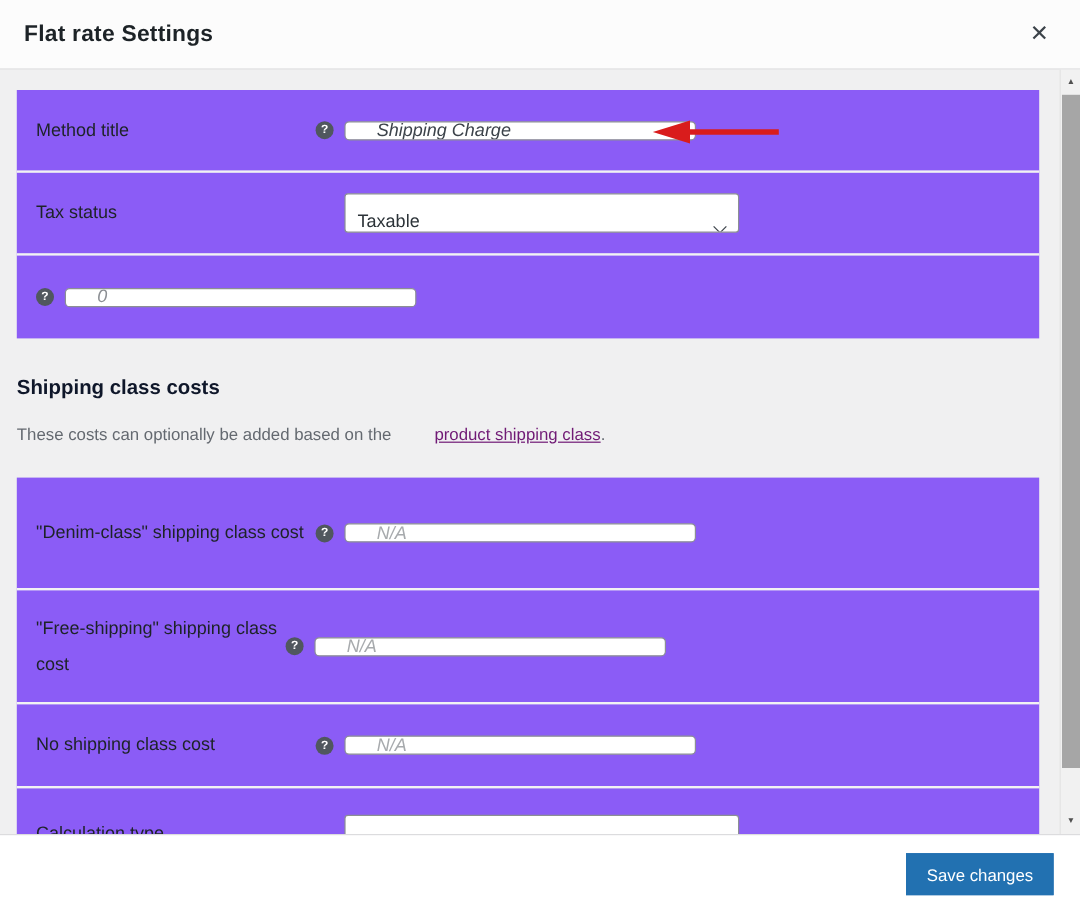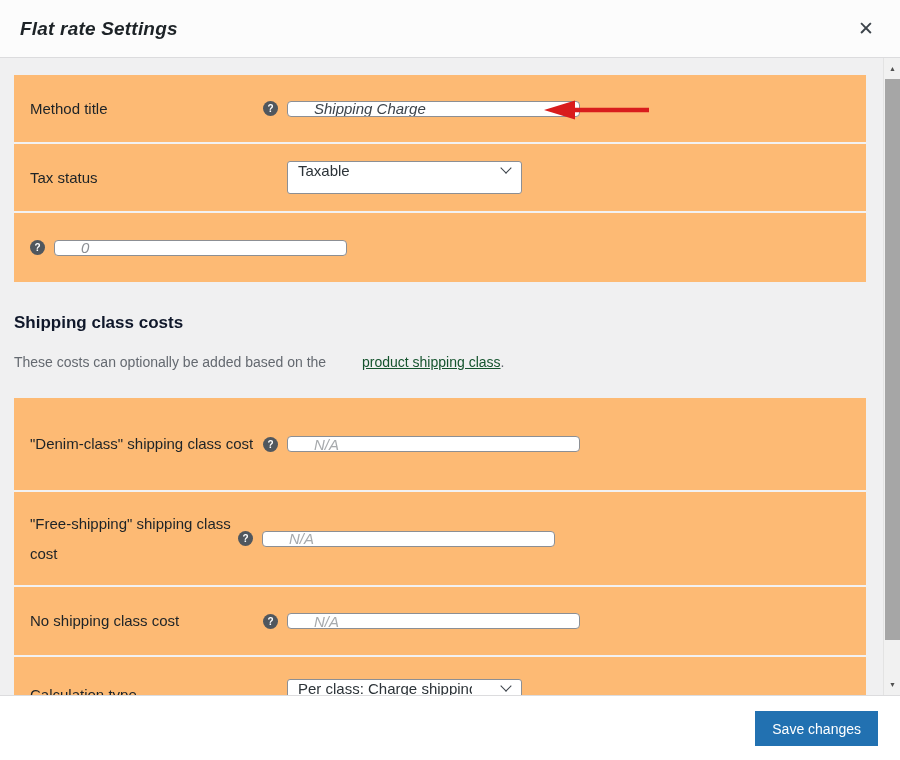--- a/index.html
+++ b/index.html
@@ -12,34 +12,34 @@
     color:#1d2327;
   }
 
   
   .modal-header {
     position:absolute; top:0; left:0; width:900px; height:58px;
     background:#fcfcfc; border-bottom:1px solid #dcdcde;
     display:flex; align-items:center; justify-content:space-between;
     padding:0 22px 0 20px; z-index:5;
   }
-  .modal-title { font-size:19px; font-weight:700; color:#1d2327; letter-spacing:.2px;font-style:italic; }
+  .modal-title { font-size:19px; font-weight:700; color:#1d2327; letter-spacing:.2px; }
   .close-btn {
     font-size:19px; color:#3c434a; cursor:pointer; line-height:1;
     background:none; border:none; font-family:inherit; padding:4px;
   }
 
   
   .content {
     position:absolute; top:58px; left:0; width:883px; height:637px;
     background:#f0f0f1; overflow:hidden; padding:14px 17px 0 14px;
   }
 
   .card {
-    background:#fdba74; width:852px;
+    background:#8b5cf6; width:852px;
   }
   .row {
     display:flex; align-items:center; padding-left:16px;
     border-bottom:2px solid #f2f2f3;
   }
   .row:last-child { border-bottom:none; }
   .row-h68 { height:69px; }
   .row-h94 { height:94px; }
   .row-h95 { height:95px; }
   .row-h70 { height:70px; }
@@ -60,43 +60,43 @@
 
   .text-input {
     width:293px; height:16px; border:1px solid #8c8f94; border-radius:4px;
     padding:0 26px; font-size:15px; font-family:inherit; color:#3c434a;
     background:#fff; outline:none;font-style:italic;
   }
   .text-input.muted { color:#8c8f94; }
   .text-input::placeholder { color:#a7aaad; opacity:1; }
 
   .select {
-    width:235px; height:33px; border:1px solid #8c8f94; border-radius:3px;
-    background:#fff; display:flex; align-items:flex-start; justify-content:space-between;
+    width:329px; height:33px; border:1px solid #8c8f94; border-radius:3px;
+    background:#fff; display:flex; align-items:flex-end; justify-content:space-between;
     padding:0 9px 0 10px; font-size:15px; color:#2c3338; cursor:pointer;
     white-space:nowrap; overflow:hidden;gap:24px;
   }
   .select .select-value { overflow:hidden; text-overflow:clip; }
   .chevron {
     width:10px; height:10px; flex:0 0 10px; margin-left:6px; position:relative;
   }
   .chevron::before {
     content:""; position:absolute; left:0; top:2px;
     width:7px; height:7px; border-right:1.8px solid #3c434a; border-bottom:1.8px solid #3c434a;
     transform:rotate(45deg);
   }
 
   
   .section-heading {
     margin-top:28px; font-size:17px; font-weight:600; color:#0f172a; line-height:26px;
   }
   .section-desc {
     margin-top:16px; font-size:14px; color:#646970; line-height:20px;
   }
-  .section-desc a { color:#14532d; text-decoration:underline; cursor:pointer;padding-left:32px; }
+  .section-desc a { color:#701a75; text-decoration:underline; cursor:pointer;padding-left:32px; }
   .card-2 { margin-top:26px; }
   .card-1 { margin-top:3px; }
 
   
   .annot-arrow { position:absolute; left:543px; top:98px; z-index:9; pointer-events:none; }
 
   
   .scrollbar {
     position:absolute; top:58px; right:0; width:17px; height:637px;
     background:#f1f1f1; border-left:1px solid #e3e3e3; z-index:6;

